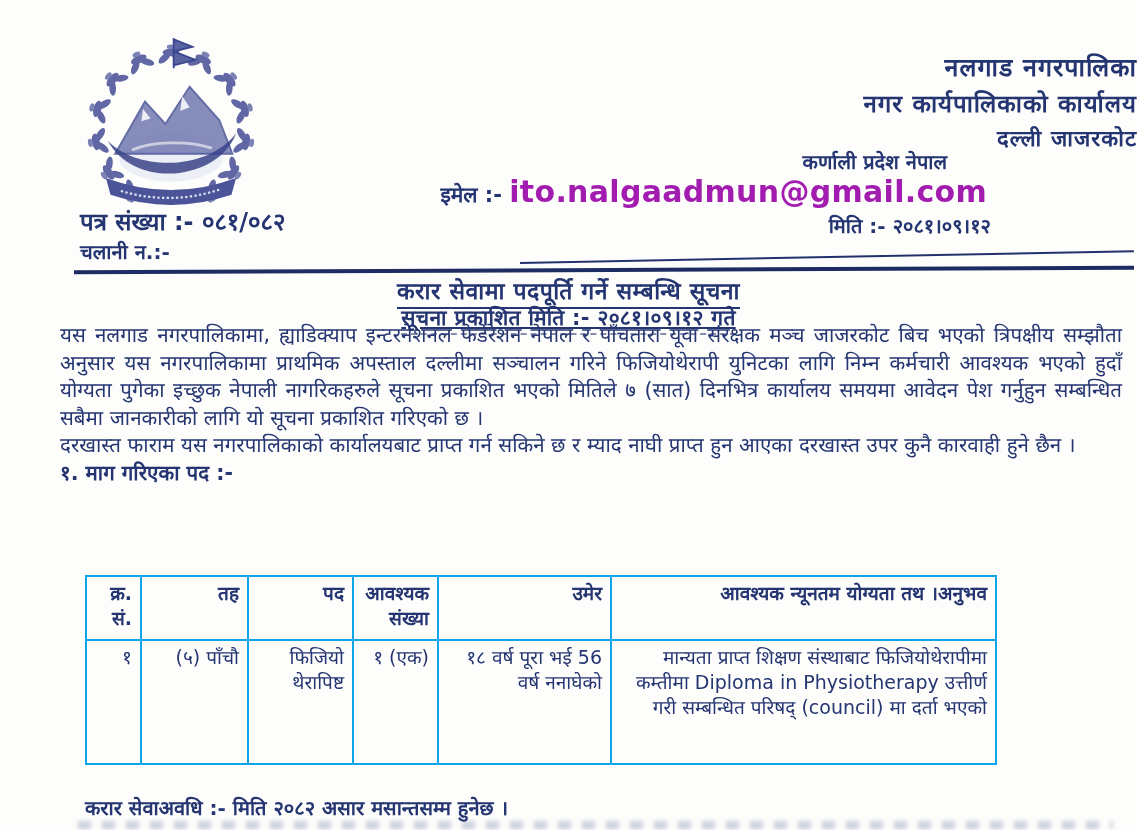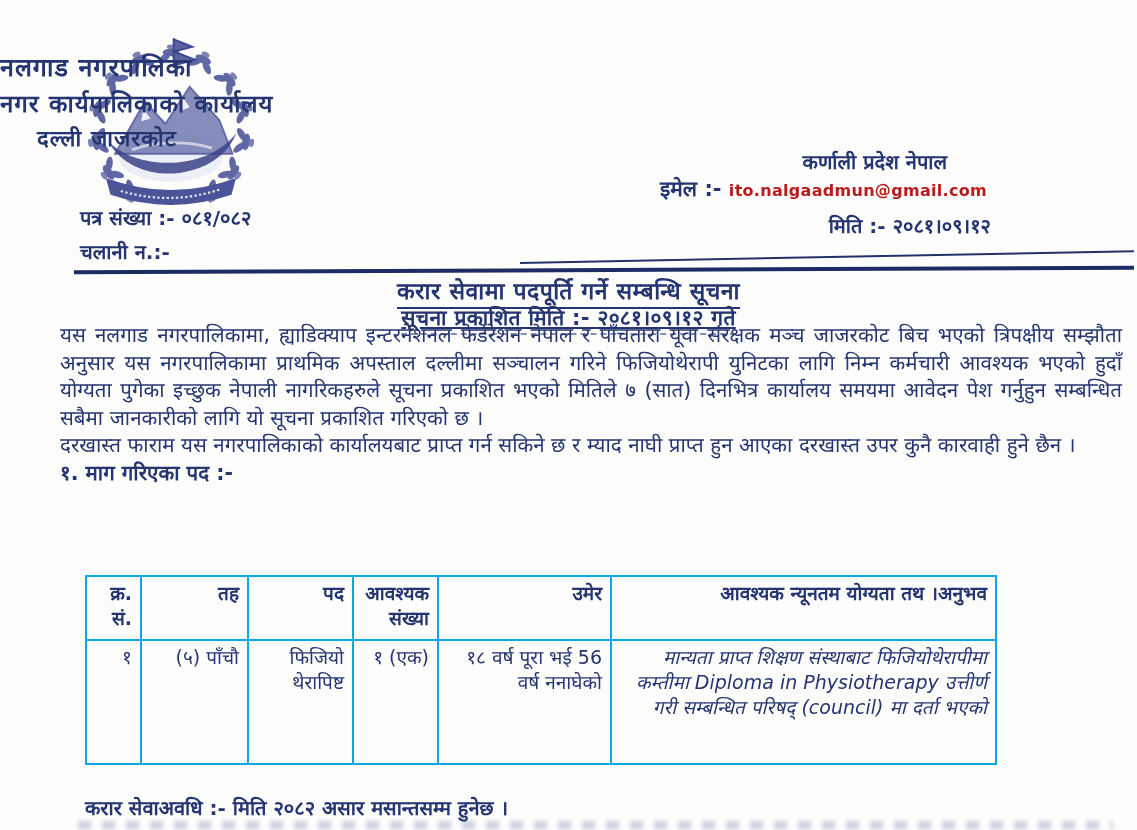--- a/index.html
+++ b/index.html
@@ -7,29 +7,29 @@
     position:relative;
     width:1137px;height:830px;
     margin:0 auto;
     background:#fdfdfb;
     overflow:hidden;
     font-family:"DejaVu Sans","Liberation Sans",sans-serif;
     color:#243572;
   }
   
   .logo{position:absolute;left:78px;top:30px;width:186px;height:188px;}
-  .org-block{position:absolute;left:0;top:50px;width:1137px;text-align:left;}
+  .org-block{position:absolute;left:0;top:50px;width:1137px;text-align:right;}
   .org-name{font-size:25px;font-weight:700;letter-spacing:1px;line-height:36px;}
   .org-office{font-size:24px;font-weight:700;letter-spacing:1px;line-height:36px;}
   .org-addr{font-size:22px;font-weight:700;letter-spacing:1px;line-height:34px;padding-left:37px;}
   .province{position:absolute;right:190px;top:148px;font-size:20px;font-weight:600;}
   .email-line{position:absolute;right:150px;top:174px;font-size:21px;font-weight:600;}
-  .email-line .email-value{font-weight:700;color:#b91c1c;font-size:16px;letter-spacing:.3px;}
+  .email-line .email-value{font-weight:700;color:#a21caf;font-size:30px;letter-spacing:.3px;}
   .date-line{position:absolute;right:146px;top:212px;font-size:20px;font-weight:600;}
-  .ref-line{position:absolute;left:80px;top:204px;font-size:20px;font-weight:600;}
+  .ref-line{position:absolute;left:80px;top:204px;font-size:24px;font-weight:600;}
   .chalani-line{position:absolute;left:80px;top:238px;font-size:20px;font-weight:600;}
   
   .rule-main{position:absolute;left:74px;top:268px;width:1060px;height:4px;
     background:#1d2c63;transform:rotate(-0.25deg);}
   .rule-thin{position:absolute;left:520px;top:262px;width:614px;height:2px;
     background:#22316a;transform:rotate(-1.1deg);transform-origin:left center;}
   
   .title{position:absolute;left:0;top:274px;width:1137px;text-align:center;}
   .title span{display:inline-block;font-size:23px;font-weight:700;letter-spacing:.5px;
     border-bottom:2px solid #243572;padding-bottom:1px;}
@@ -41,21 +41,21 @@
     font-size:20.5px;line-height:27.5px;font-weight:500;text-align:justify;}
   .body-text p{margin:0;}
   .list-item{margin-top:3px;font-weight:600;}
   
   table.pos{position:absolute;left:85px;top:575px;width:912px;border-collapse:collapse;
     table-layout:fixed;}
   table.pos th,table.pos td{border:2px solid #0ea5e9;vertical-align:top;
     padding:4px 8px 6px 8px;font-size:19px;line-height:25px;text-align:right;}
   table.pos th{font-weight:700;height:52px;}
   table.pos td{height:112px;font-weight:500;}
-  td.qual{line-height:26px;font-style:italic;}
+  td.qual{line-height:26px;}
   
   .footer-scope{position:absolute;left:85px;top:762px;font-size:20px;font-weight:600;}
   .footer-duration{position:absolute;left:85px;top:794px;font-size:20px;font-weight:600;}
   .cutoff-line{position:absolute;left:78px;top:821px;width:1035px;height:8px;
     background:repeating-linear-gradient(90deg,
       rgba(58,74,140,.55) 0 13px, rgba(58,74,140,0) 13px 24px);
     filter:blur(2px);opacity:.45;}
 </style>
 </head>
 <body>

